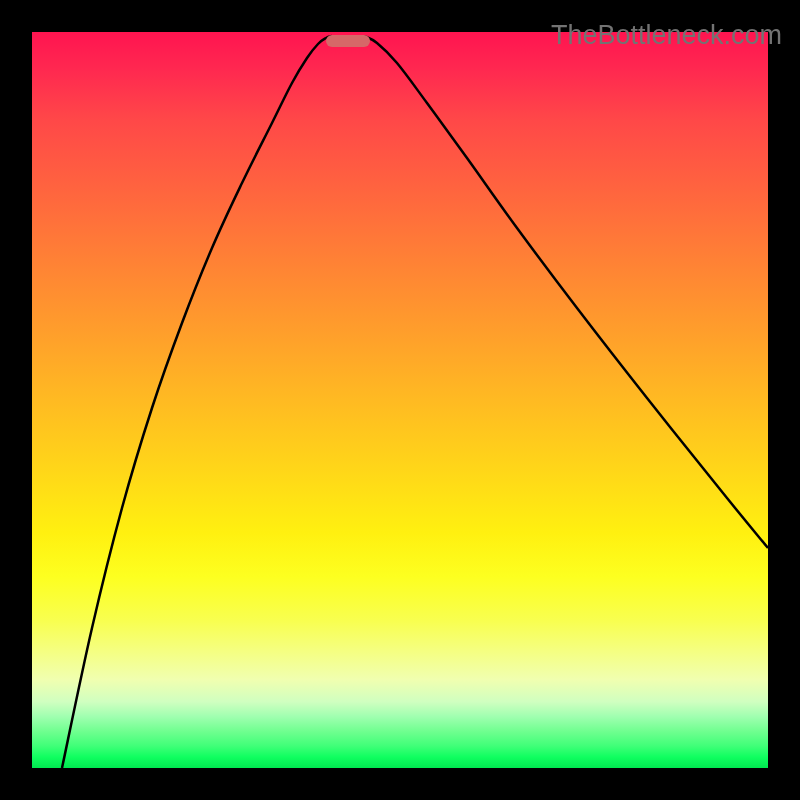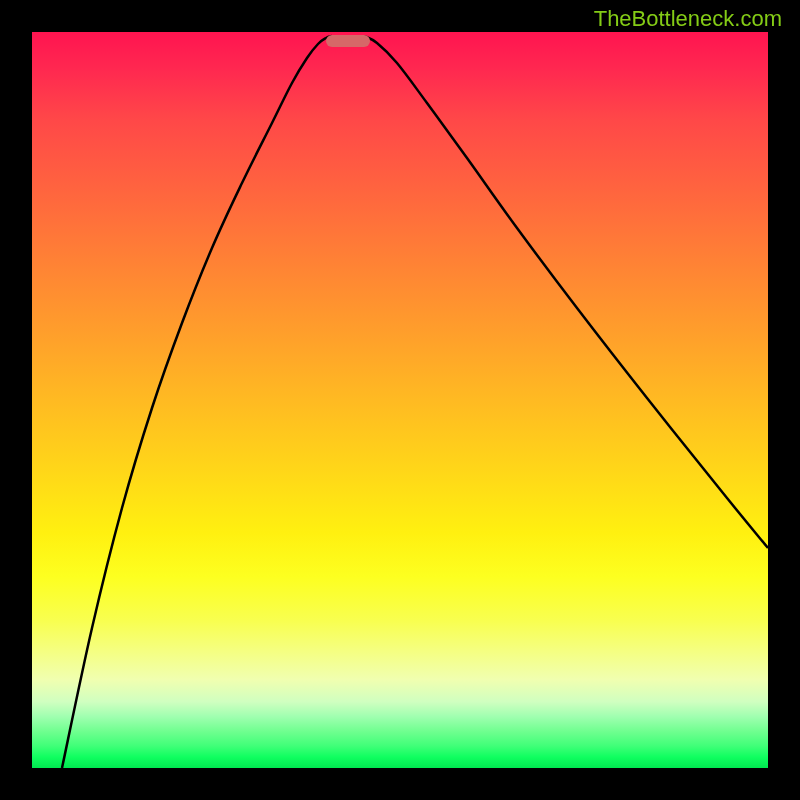--- a/index.html
+++ b/index.html
@@ -9,24 +9,24 @@
     }
     body {
       width: 800px;
       height: 800px;
       background: #000;
       position: relative;
       font-family: Arial, sans-serif;
     }
     .watermark {
       position: absolute;
-      top: 6px;
+      top: 20px;
       right: 18px;
-      color: #84cc16;
-      font-size: 22px;
+      color: #737373;
+      font-size: 27px;
       font-weight: 500;
       z-index: 10;
     }
     .chart-area {
       position: absolute;
       top: 32px;
       left: 32px;
       width: 736px;
       height: 736px;
       overflow: hidden;

